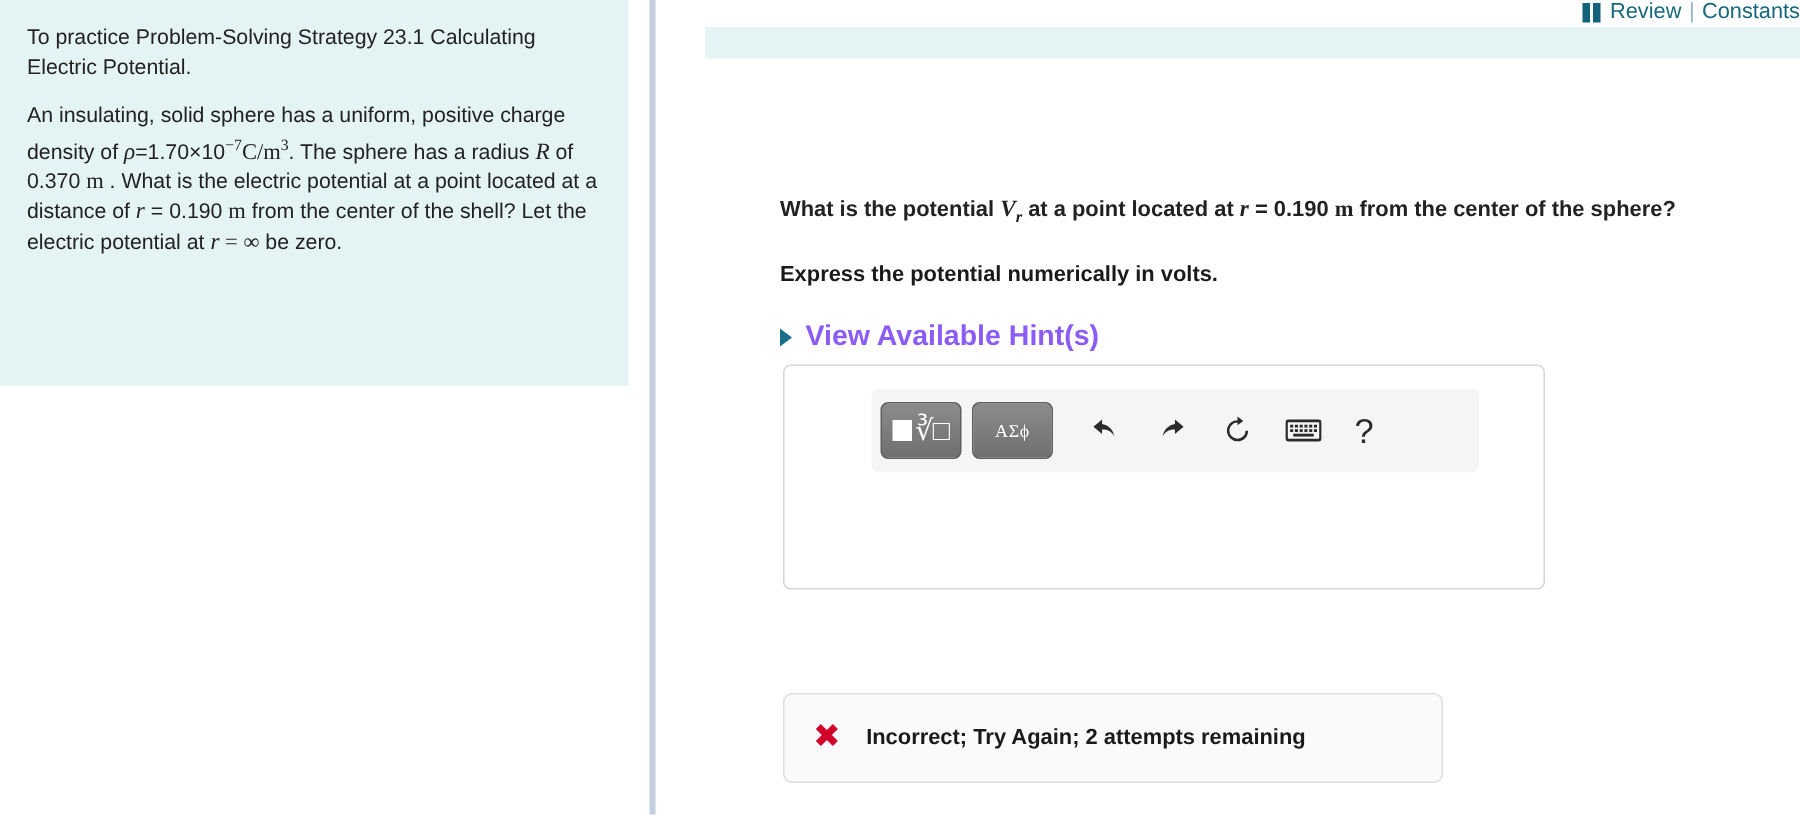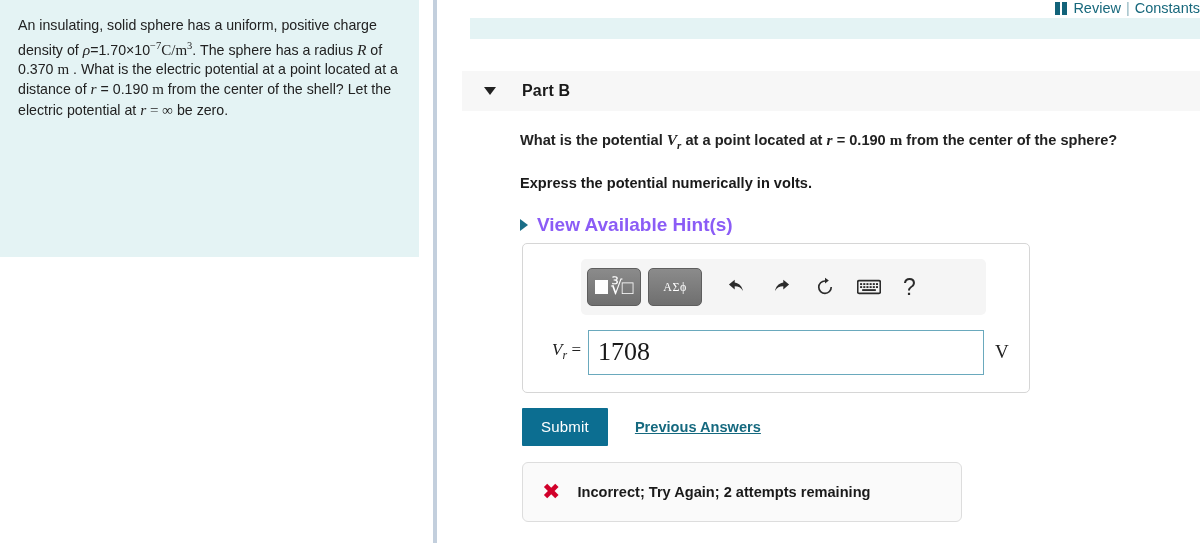--- a/index.html
+++ b/index.html
@@ -366,44 +366,41 @@
   #feedback-text {
     font-size: 14.6px;
     font-weight: bold;
     color: #1a1a1a;
   }
 </style>
 </head>
 <body>
 
 <div id="left-panel">
+  <p class="lg-para">To practice Problem-Solving Strategy 23.1 Calculating Electric Potential.</p>
   <p class="lg-para"><span>An insulating, solid sphere has a uniform, positive charge density of </span><span class="mi">ρ</span><span>=1.70×10</span><sup class="exp">−7</sup><span class="frac-unit">C/m</span><sup class="exp">3</sup><span>. The sphere has a radius </span><span class="mi">R</span><span> of 0.370 </span><span class="mu">m</span><span> . What is the electric potential at a point located at a distance of </span><span class="mi">r</span><span> = 0.190 </span><span class="mu">m</span><span> from the center of the shell? Let the electric potential at </span><span class="mi">r</span><span class="mu"> = </span><span class="mu">∞</span><span> be zero.</span></p>
 </div>
 
 <div id="split-track"></div>
 <div id="split-track-inner"></div>
 
 <div id="right-panel">
 
   <div id="topbar">
     <span id="book-icon">
         <i class="b1"></i>
         <i class="b2"></i>
       </span>
     <span class="topbar-link">Review</span>
     <span class="topbar-sep">|</span>
     <span class="topbar-link">Constants</span>
   </div>
 
   <div id="cyan-strip"></div>
 
-  <div id="part-header">
-    <span id="part-caret"></span>
-    <span id="part-title">Part B</span>
-  </div>
 
   <div id="question-body">
     <p id="question-text"><span>What is the potential </span><span class="mi">V</span><sub style="font-family:'Liberation Serif',serif;font-style:italic;font-size:11px;">r</sub><span> at a point located at </span><span class="mi">r</span><span> = 0.190 </span><span class="mu">m</span><span> from the center of the sphere?</span></p>
 
     <p id="express-text">Express the potential numerically in volts.</p>
 
     <div id="hints-row">
       <span id="hints-caret"></span>
       <span id="hints-label">View Available Hint(s)</span>
     </div>
@@ -453,30 +450,21 @@
             <rect x="14.7" y="8.0" width="2.4" height="2.2"></rect>
             <rect x="18.4" y="8.0" width="2.4" height="2.2"></rect>
             <rect x="22.1" y="8.0" width="2.4" height="2.2"></rect>
             <rect x="6.0" y="11.5" width="16.0" height="2.2"></rect>
           </g>
         </svg>
       </span>
       <span id="help-icon">?</span>
     </div>
 
-    <div id="answer-row">
-      <span id="vr-label"><span style="font-style:italic;">V</span><span class="sub">r</span><span> =</span></span>
-      <input id="answer-input" type="text" value="1708" style="">
-      <span id="unit-label">V</span>
-    </div>
   </div>
 
-  <div id="submit-row">
-    <button id="submit-button">Submit</button>
-    <span id="prev-answers">Previous Answers</span>
-  </div>
 
   <div id="feedback-box">
     <span id="x-icon">✖</span>
     <span id="feedback-text">Incorrect; Try Again; 2 attempts remaining</span>
   </div>
 
 </div>
 
 </body></html>

